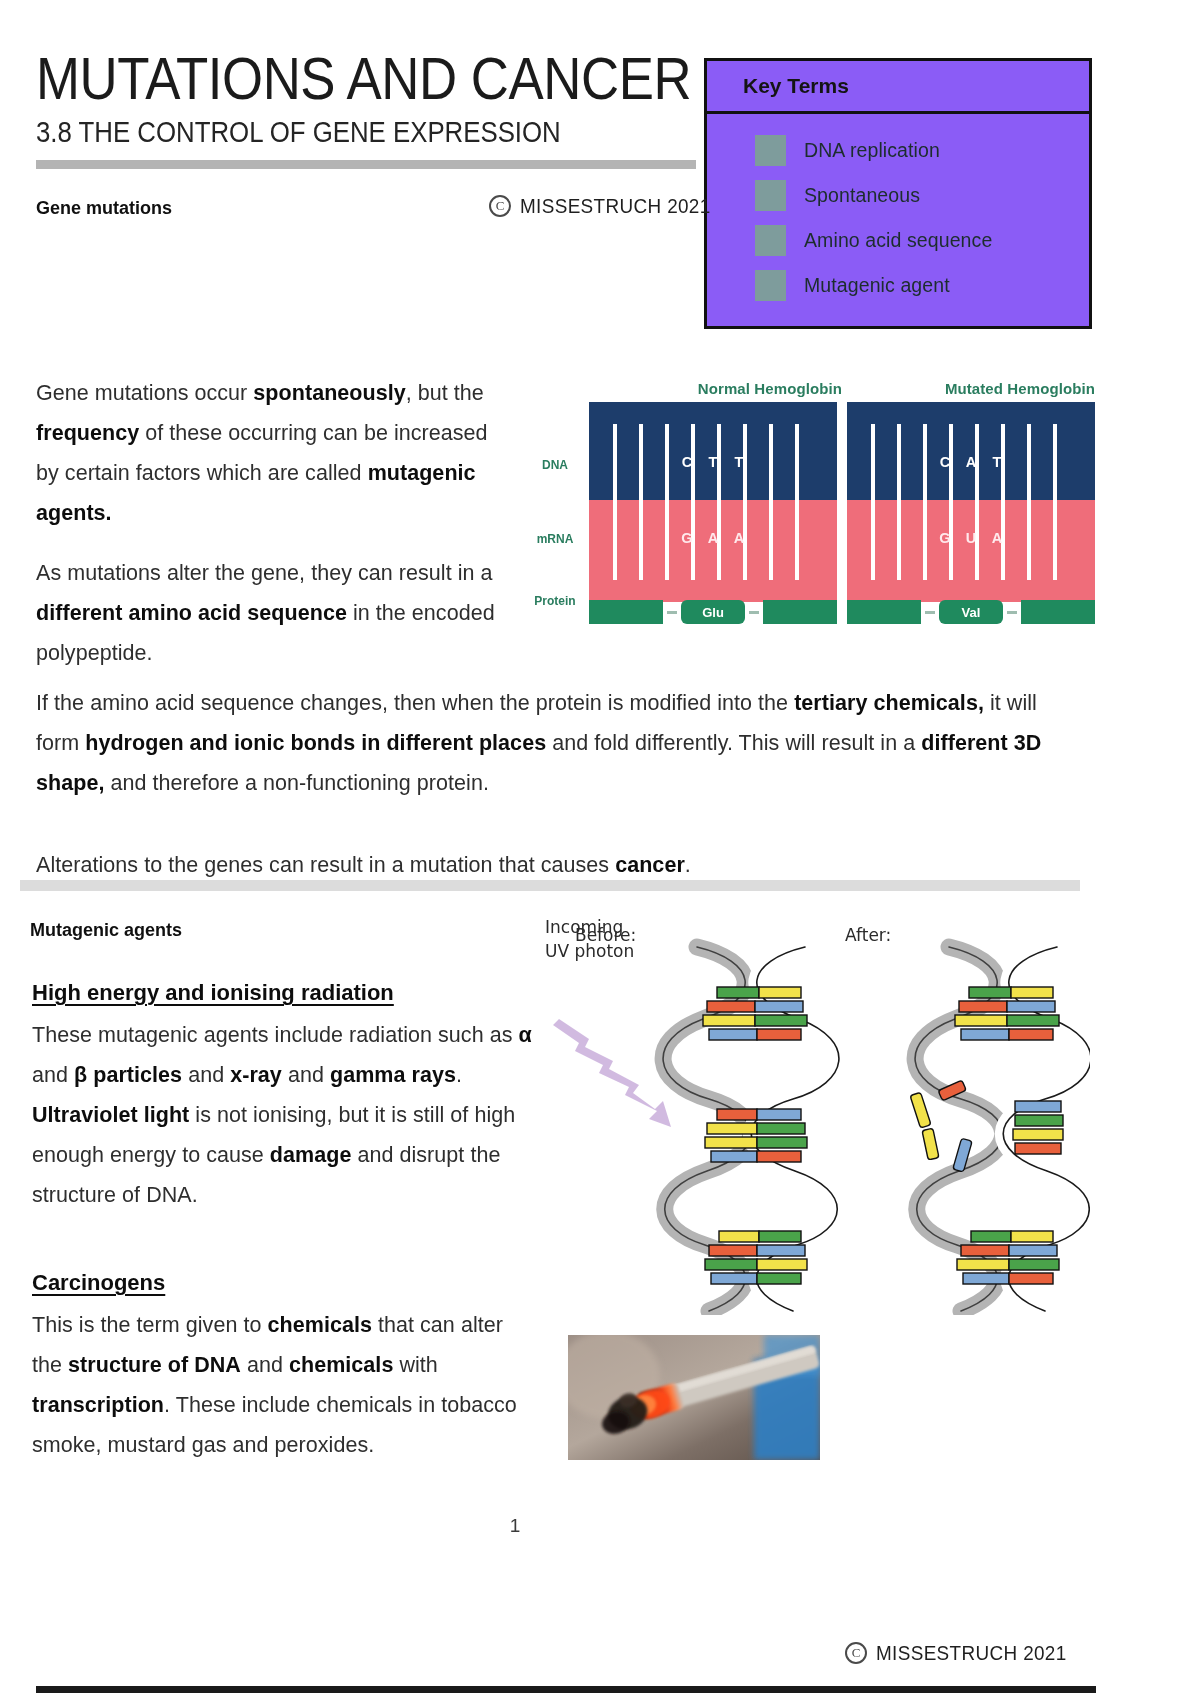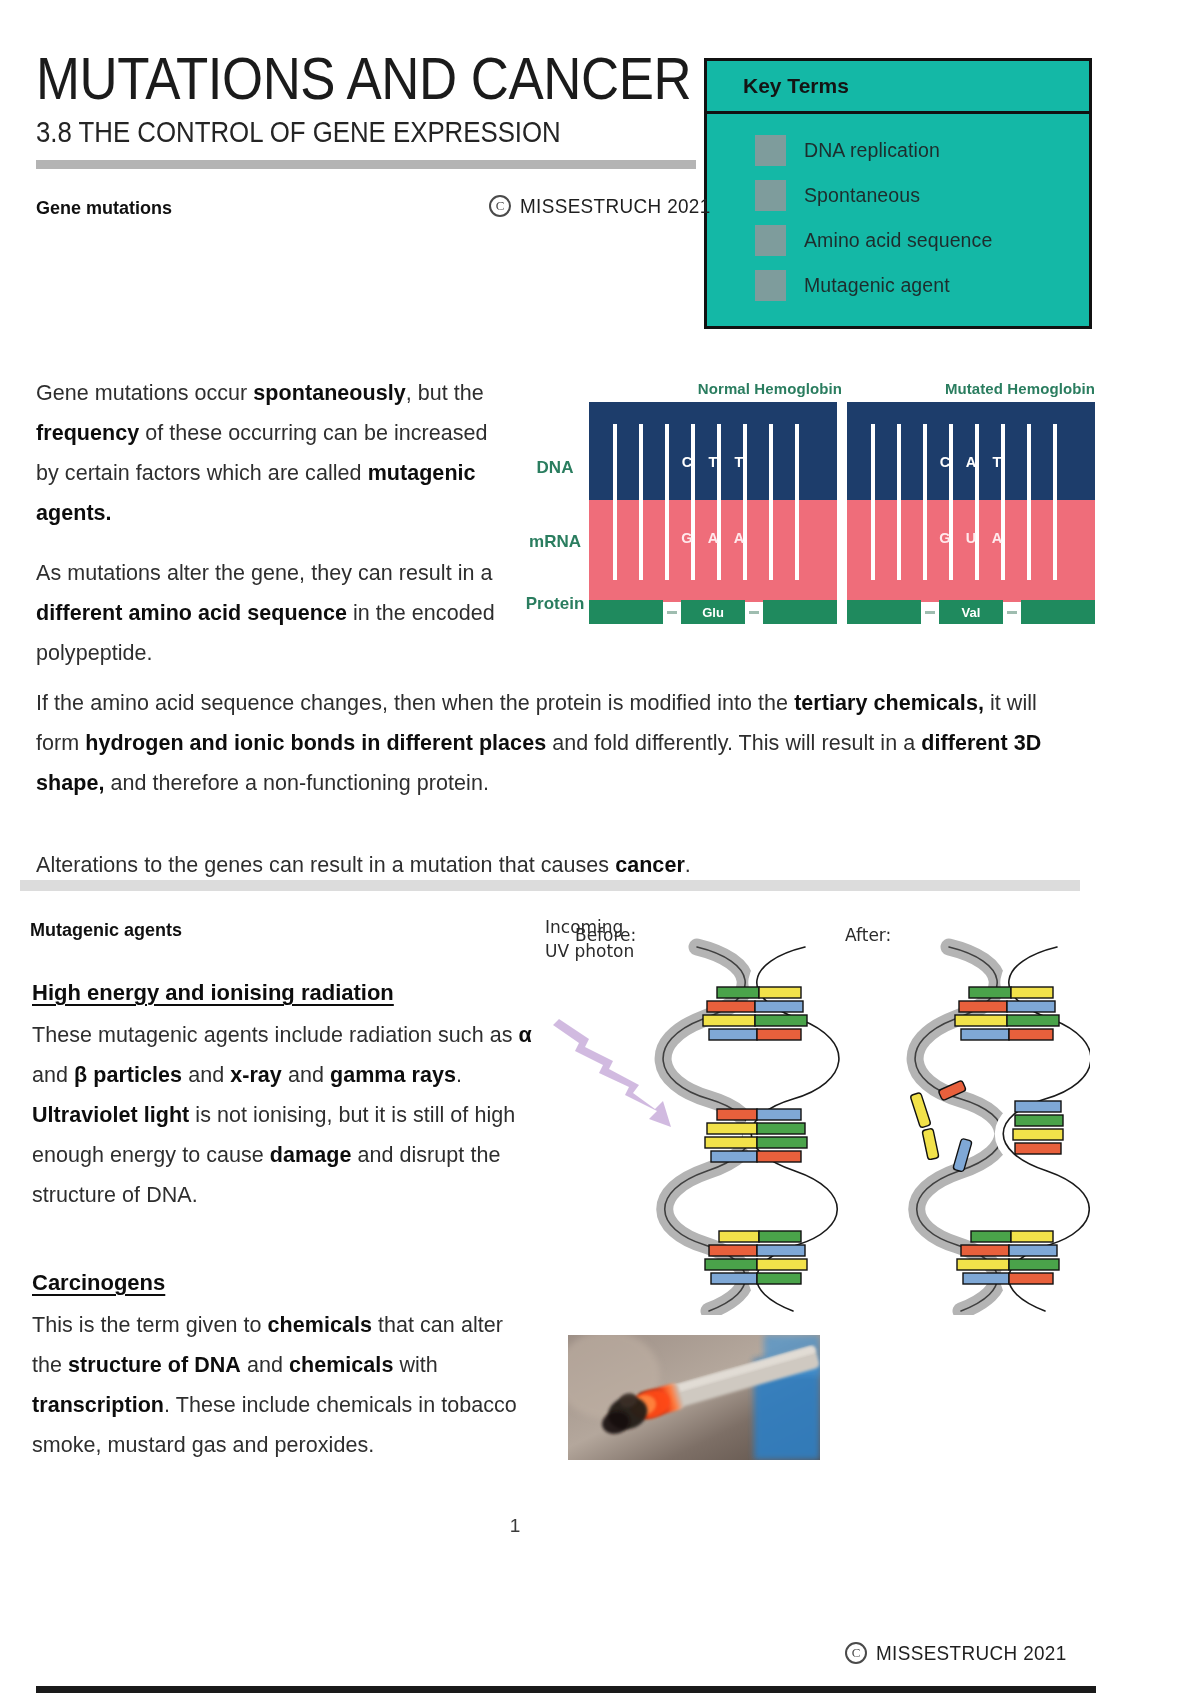--- a/index.html
+++ b/index.html
@@ -59,21 +59,21 @@
     background: #b4b4b4;
   }
 
   
   .keyterms {
     position: absolute;
     left: 704px;
     top: 58px;
     width: 388px;
     border: 3px solid #111;
-    background: #14b8a6;
+    background: #8b5cf6;
   }
   .keyterms-head {
     border-bottom: 3px solid #111;
     padding: 13px 0 13px 36px;
     font-size: 21px;
     font-weight: bold;
     color: #141414;
   }
   .keyterms-body {
     padding: 14px 0 18px 0;
@@ -172,21 +172,21 @@
     font-size: 15px;
     font-weight: bold;
     color: #2a7d5f;
     letter-spacing: 0.1px;
   }
   .hemo-rowlabel {
     position: absolute;
     left: 18px;
     width: 64px;
     text-align: center;
-    font-size: 17px;
+    font-size: 12px;
     font-weight: bold;
     color: #2a7d5f;
   }
   .lbl-dna   { top: 78px; }
   .lbl-mrna  { top: 152px; }
   .lbl-prot  { top: 214px; }
 
   .hemo-panels {
     position: absolute;
     left: 84px; top: 22px;
@@ -247,21 +247,21 @@
     background: #1f8a5e;
     height: 24px;
     display: flex;
     align-items: center;
     justify-content: center;
     font-size: 13px;
     font-weight: bold;
     color: #ffffff;
   }
   .prot-box.wide { flex: 1.15; }
-  .prot-box.mid  { flex: 1.0; }
+  .prot-box.mid  { flex: 1.0; border-radius: 6px; }
   .prot-link {
     width: 10px; height: 3px; background: #9fbdb0; flex: 0 0 auto;
   }
 
   
   .rule-mid {
     position: absolute;
     left: 20px;
     top: 880px;
     width: 1060px;

